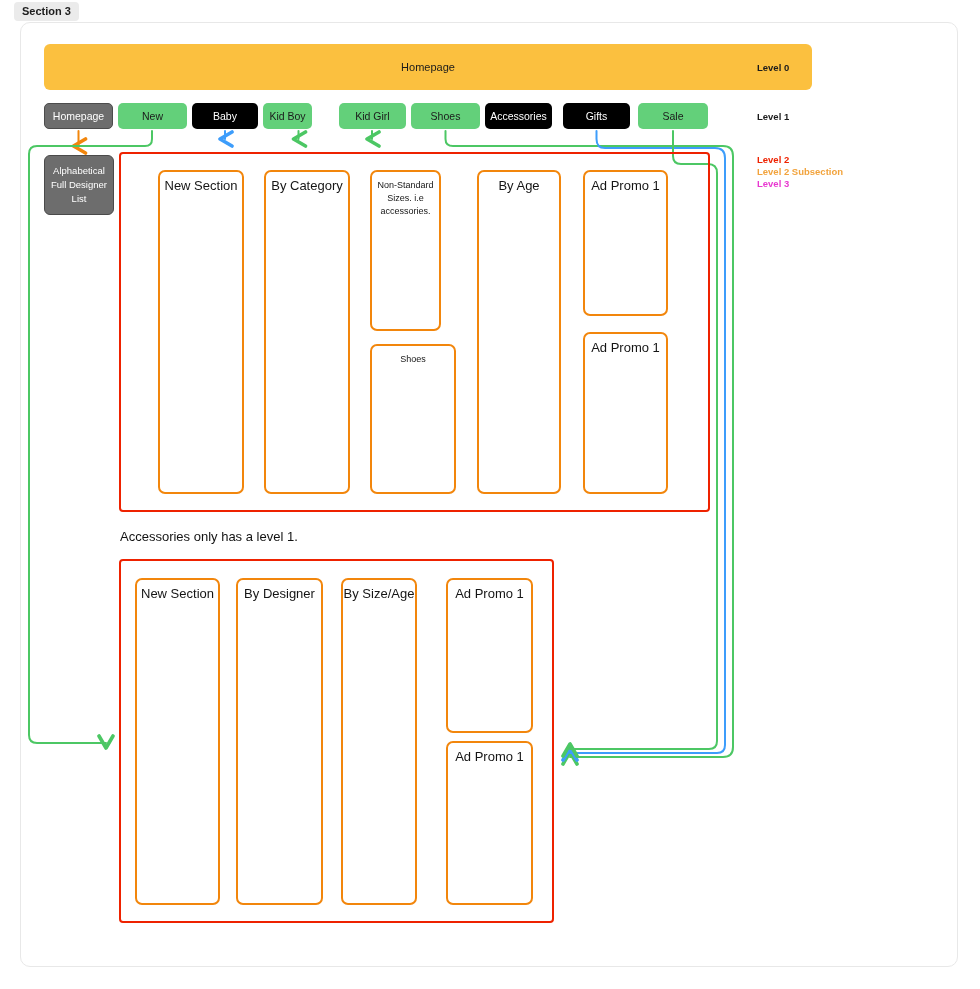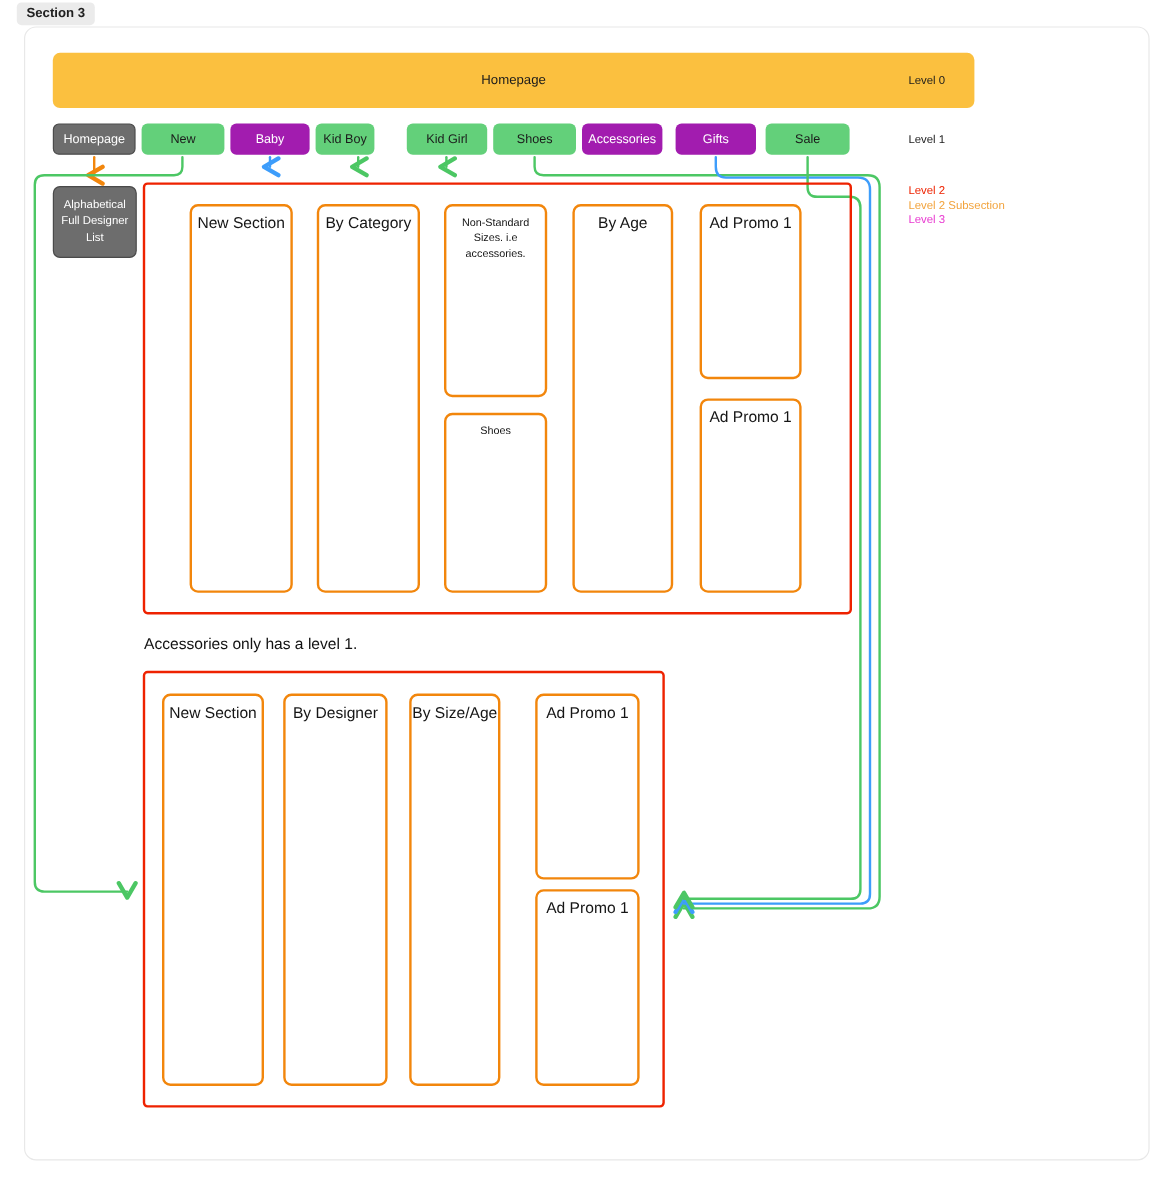--- a/index.html
+++ b/index.html
@@ -37,21 +37,21 @@
     font-size:11px;line-height:1.35;
   }
   .node.homepage{
     left:44px;top:44px;width:768px;height:46px;
     background:#fbc03f;color:#1b1b1b;font-size:11px;border-radius:6px;
   }
   .node.lvl1{
     top:103px;height:26px;font-size:10.5px;border-radius:5px;
   }
   .node.green{background:#63d07a;color:#1b1b1b;}
-  .node.blue{background:#a21caf;color:#ffffff;}
+  .node.blue{background:#000000;color:#ffffff;}
   .node.gray{background:#6d6d6d;color:#ffffff;border:1px solid #4c4c4c;}
 
   .node.alpha{
     left:44px;top:155px;width:70px;height:60px;
     background:#6d6d6d;color:#ffffff;border:1px solid #4a4a4a;
     border-radius:6px;font-size:9.5px;line-height:1.45;
     flex-direction:column;
   }
 
   
@@ -72,21 +72,21 @@
   .orangebox.small{font-size:9px;line-height:1.45;padding-top:7px;}
 
   
   #note{
     position:absolute;left:120px;top:529px;
     font-size:13px;color:#121212;white-space:nowrap;
   }
 
   
   .legend-item{
-    position:absolute;font-size:9.5px;white-space:nowrap;font-weight:400;
+    position:absolute;font-size:9.5px;white-space:nowrap;font-weight:700;
   }
   #legend-0{left:757px;top:62px;color:#1b1b1b;}
   #legend-1{left:757px;top:111px;color:#1b1b1b;}
   #legend-2{left:757px;top:154px;color:#ee2200;}
   #legend-2s{left:757px;top:166px;color:#f2a33c;}
   #legend-3{left:757px;top:178px;color:#e838d0;}
 </style>
 </head>
 <body>
 
@@ -160,21 +160,21 @@
   </div>
 
 <div class="node alpha">
   <span>Alphabetical Full Designer List</span>
 </div>
 
 <div class="redbox" id="redbox-1"></div>
 
 <div class="orangebox" style="left:158px;top:170px;width:86px;height:324px;"><span>New Section</span></div>
 <div class="orangebox" style="left:264px;top:170px;width:86px;height:324px;"><span>By Category</span></div>
-<div class="orangebox small" style="left:370px;top:170px;width:86px;height:161px;"><span>Non-Standard Sizes. i.e accessories.</span></div>
+<div class="orangebox small" style="left:370px;top:170px;width:71px;height:161px;"><span>Non-Standard Sizes. i.e accessories.</span></div>
 <div class="orangebox small" style="left:370px;top:344px;width:86px;height:150px;"><span>Shoes</span></div>
 <div class="orangebox" style="left:477px;top:170px;width:84px;height:324px;"><span>By Age</span></div>
 <div class="orangebox" style="left:583px;top:170px;width:85px;height:146px;"><span>Ad Promo 1</span></div>
 <div class="orangebox" style="left:583px;top:332px;width:85px;height:162px;"><span>Ad Promo 1</span></div>
 
 <div id="note">Accessories only has a level 1.</div>
 
 <div class="redbox" id="redbox-2"></div>
 
 <div class="orangebox" style="left:135px;top:578px;width:85px;height:327px;"><span>New Section</span></div>

